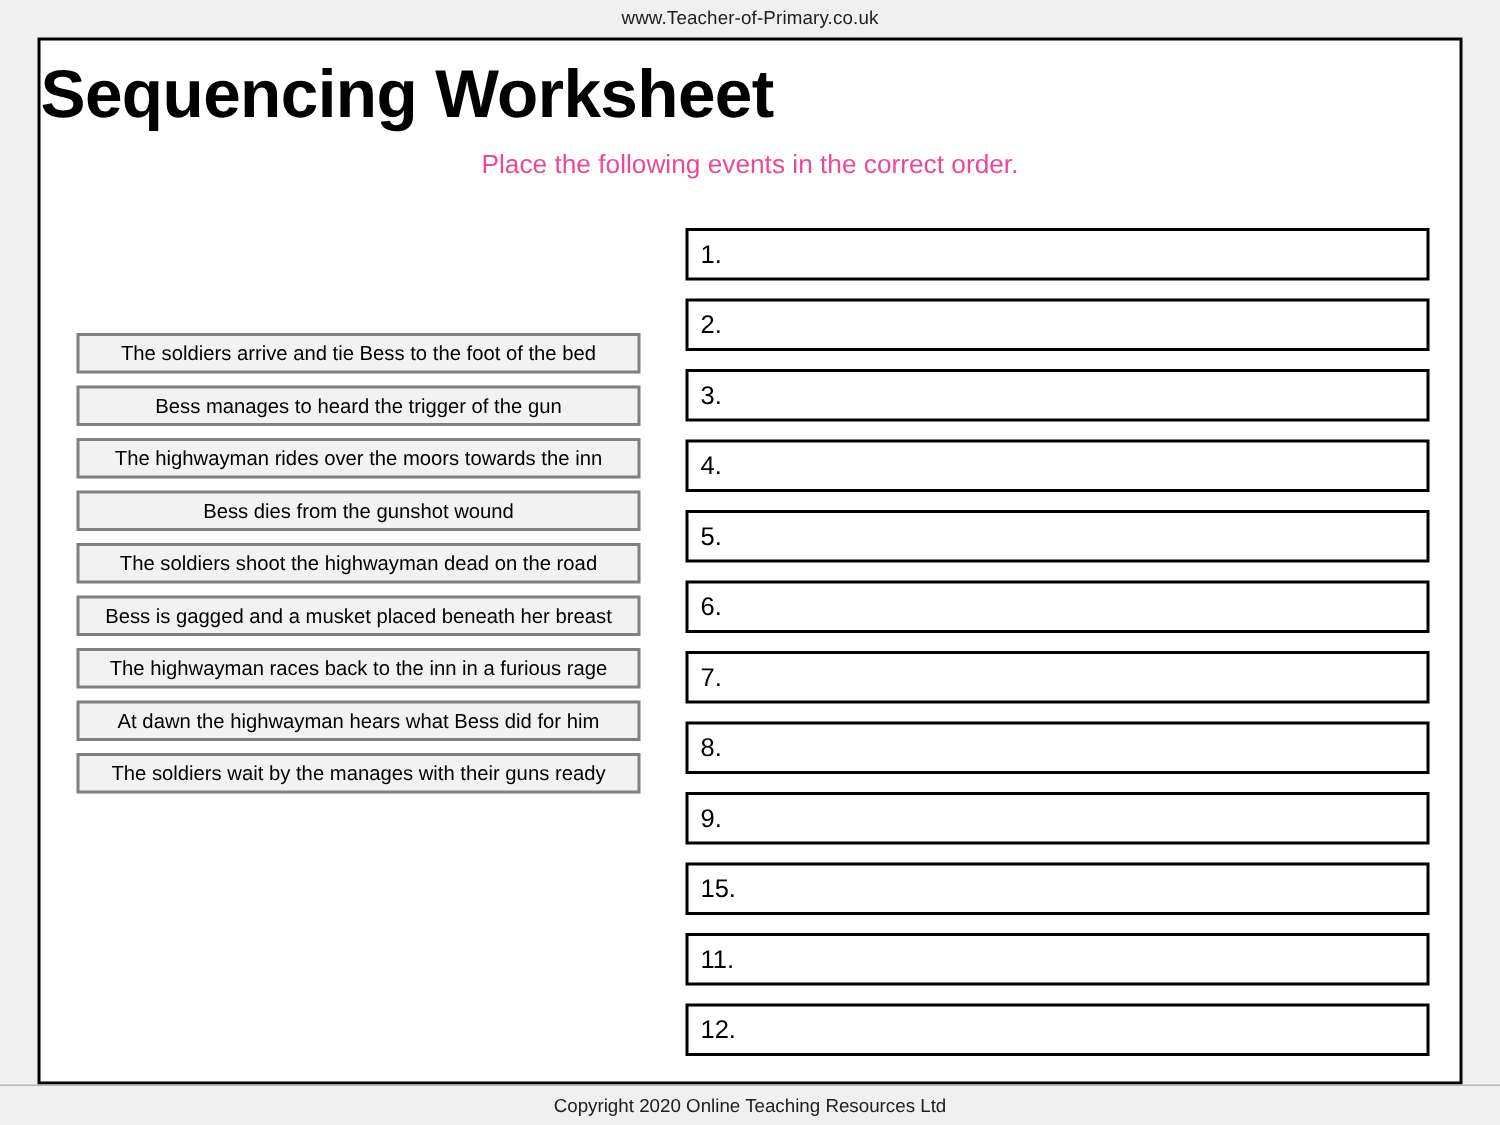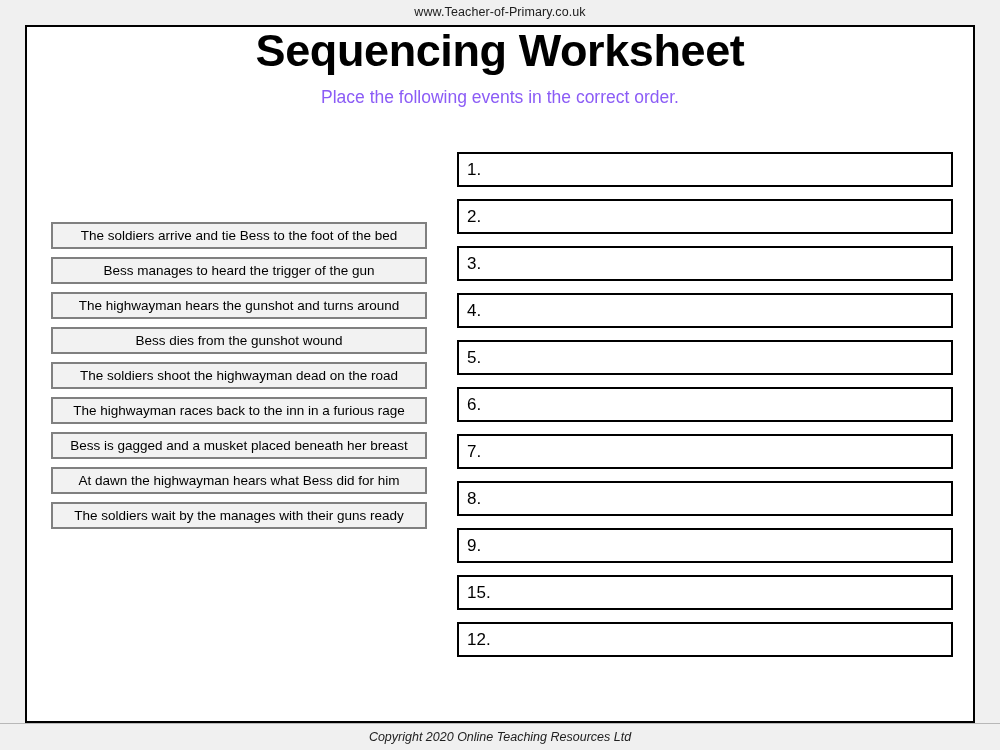--- a/index.html
+++ b/index.html
@@ -43,35 +43,35 @@
     width: 950px;
     height: 698px;
     background: #ffffff;
     border: 2px solid #000000;
     box-sizing: border-box;
   }
 
   
   .worksheet-title {
     margin: 0;
-    padding-top: 0;
-    text-align: center;
+    padding-top: 12px;
+    text-align: left;
     font-size: 45px;
     font-weight: bold;
     line-height: 1.07;
     color: #000000;
     font-family: "Liberation Sans Narrow", "Liberation Sans", sans-serif;
     letter-spacing: -0.4px;
   }
   .worksheet-subtitle {
     margin: 0;
     padding-top: 13px;
     text-align: center;
     font-size: 17.5px;
-    color: #8b5cf6;
+    color: #ec4899;
     line-height: 1.1;
   }
 
   
   .body-cols {
     position: absolute;
     left: 0;
     top: 0;
     width: 946px;
     height: 694px;
@@ -130,46 +130,45 @@
     left: 0;
     bottom: 0;
     width: 1000px;
     height: 27px;
     line-height: 27px;
     text-align: center;
     font-size: 12.5px;
     color: #202020;
     border-top: 1px solid #b8b8b8;
     box-sizing: border-box;
-    font-style: italic;
   }
 </style>
 </head>
 <body>
 
 <div id="app">
 
   <div class="site-url">www.Teacher-of-Primary.co.uk</div>
 
   <div class="sheet">
 
     <h1 class="worksheet-title">Sequencing Worksheet</h1>
 
     <p class="worksheet-subtitle">Place the following events in the correct order.</p>
 
     <div class="body-cols">
 
       <div class="events-col">
         <div class="event-box">The soldiers arrive and tie Bess to the foot of the bed</div>
         <div class="event-box">Bess manages to heard the trigger of the gun</div>
-        <div class="event-box">The highwayman hears the gunshot and turns around</div>
+        <div class="event-box">The highwayman rides over the moors towards the inn</div>
         <div class="event-box">Bess dies from the gunshot wound</div>
         <div class="event-box">The soldiers shoot the highwayman dead on the road</div>
+        <div class="event-box">Bess is gagged and a musket placed beneath her breast</div>
         <div class="event-box">The highwayman races back to the inn in a furious rage</div>
-        <div class="event-box">Bess is gagged and a musket placed beneath her breast</div>
         <div class="event-box">At dawn the highwayman hears what Bess did for him</div>
         <div class="event-box">The soldiers wait by the manages with their guns ready</div>
       </div>
 
       <div class="answers-col">
         <div class="answer-box">
           <span>1.</span>
         </div>
         <div class="answer-box">
           <span>2.</span>
@@ -192,20 +191,23 @@
         <div class="answer-box">
           <span>8.</span>
         </div>
         <div class="answer-box">
           <span>9.</span>
         </div>
         <div class="answer-box">
           <span>15.</span>
         </div>
         <div class="answer-box">
+          <span>11.</span>
+        </div>
+        <div class="answer-box">
           <span>12.</span>
         </div>
       </div>
 
     </div>
   </div>
 
   <div class="footer">Copyright 2020 Online Teaching Resources Ltd</div>
 
 </div>

